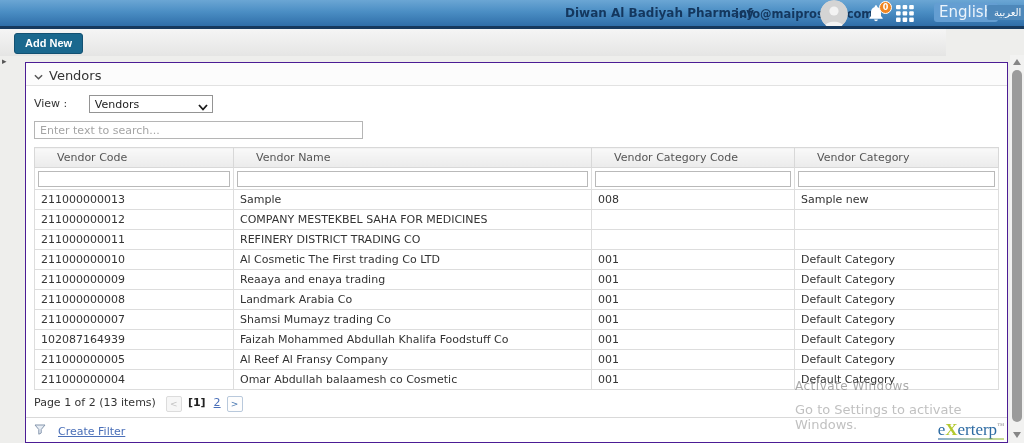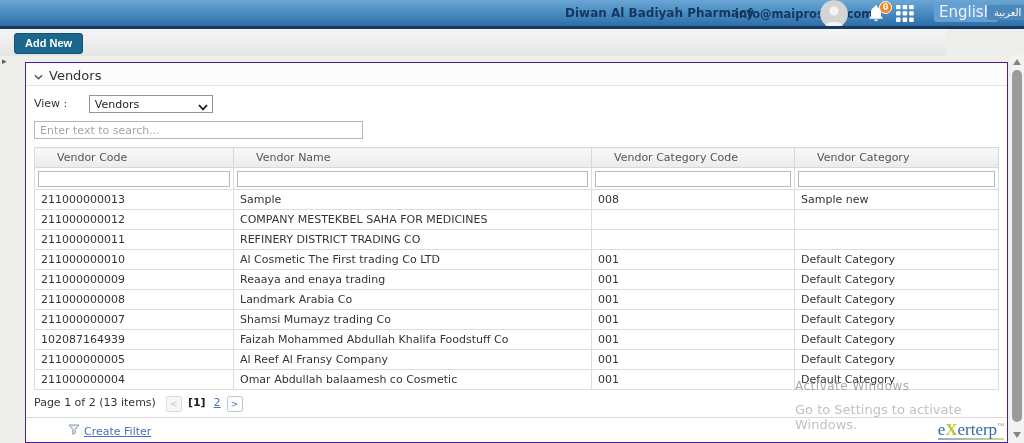--- a/index.html
+++ b/index.html
@@ -93,21 +93,21 @@
   .pager { display:flex; align-items:flex-start; padding:6px 8px 5px; font-size:11px; color:#333; }
   .pager-summary { margin-right:8px; }
   .pager-btn {
     width:16px; height:16px; border:1px solid #b9c9dc; background:#fdfdfd; color:#4a79b2;
     font-size:9px; line-height:14px; text-align:center; border-radius:2px; margin:0 2px; cursor:pointer;
   }
   .pager-btn.disabled { border-color:#dcdcdc; background:#f6f6f6; color:#c3c3c3; cursor:default; }
   .pager-current { font-weight:bold; margin:0 4px; color:#222; }
   .pager-link { color:#4a6fb8; text-decoration:underline; margin:0 4px; cursor:pointer; }
   .divider { border-top:1px solid #d9d9d9; }
-  .create-filter-row { display:flex; align-items:center; gap:4px; padding:6px 8px;margin-left:34px; }
+  .create-filter-row { display:flex; align-items:center; gap:12px; padding:6px 8px; }
   .create-filter-link { color:#4a6fb8; text-decoration:underline; font-size:11px; cursor:pointer; }
 
   
   .wm1 { position:absolute; left:795px; top:379px; font-size:12px; color:rgba(125,125,125,0.65);
     letter-spacing:0.5px; pointer-events:none; z-index:8; }
   .wm2 { position:absolute; left:795px; top:402px; font-size:13px; color:rgba(150,150,150,0.6);
     pointer-events:none; z-index:8; }
 
   
   .logo { position:absolute; right:20px; bottom:3px; z-index:9;

